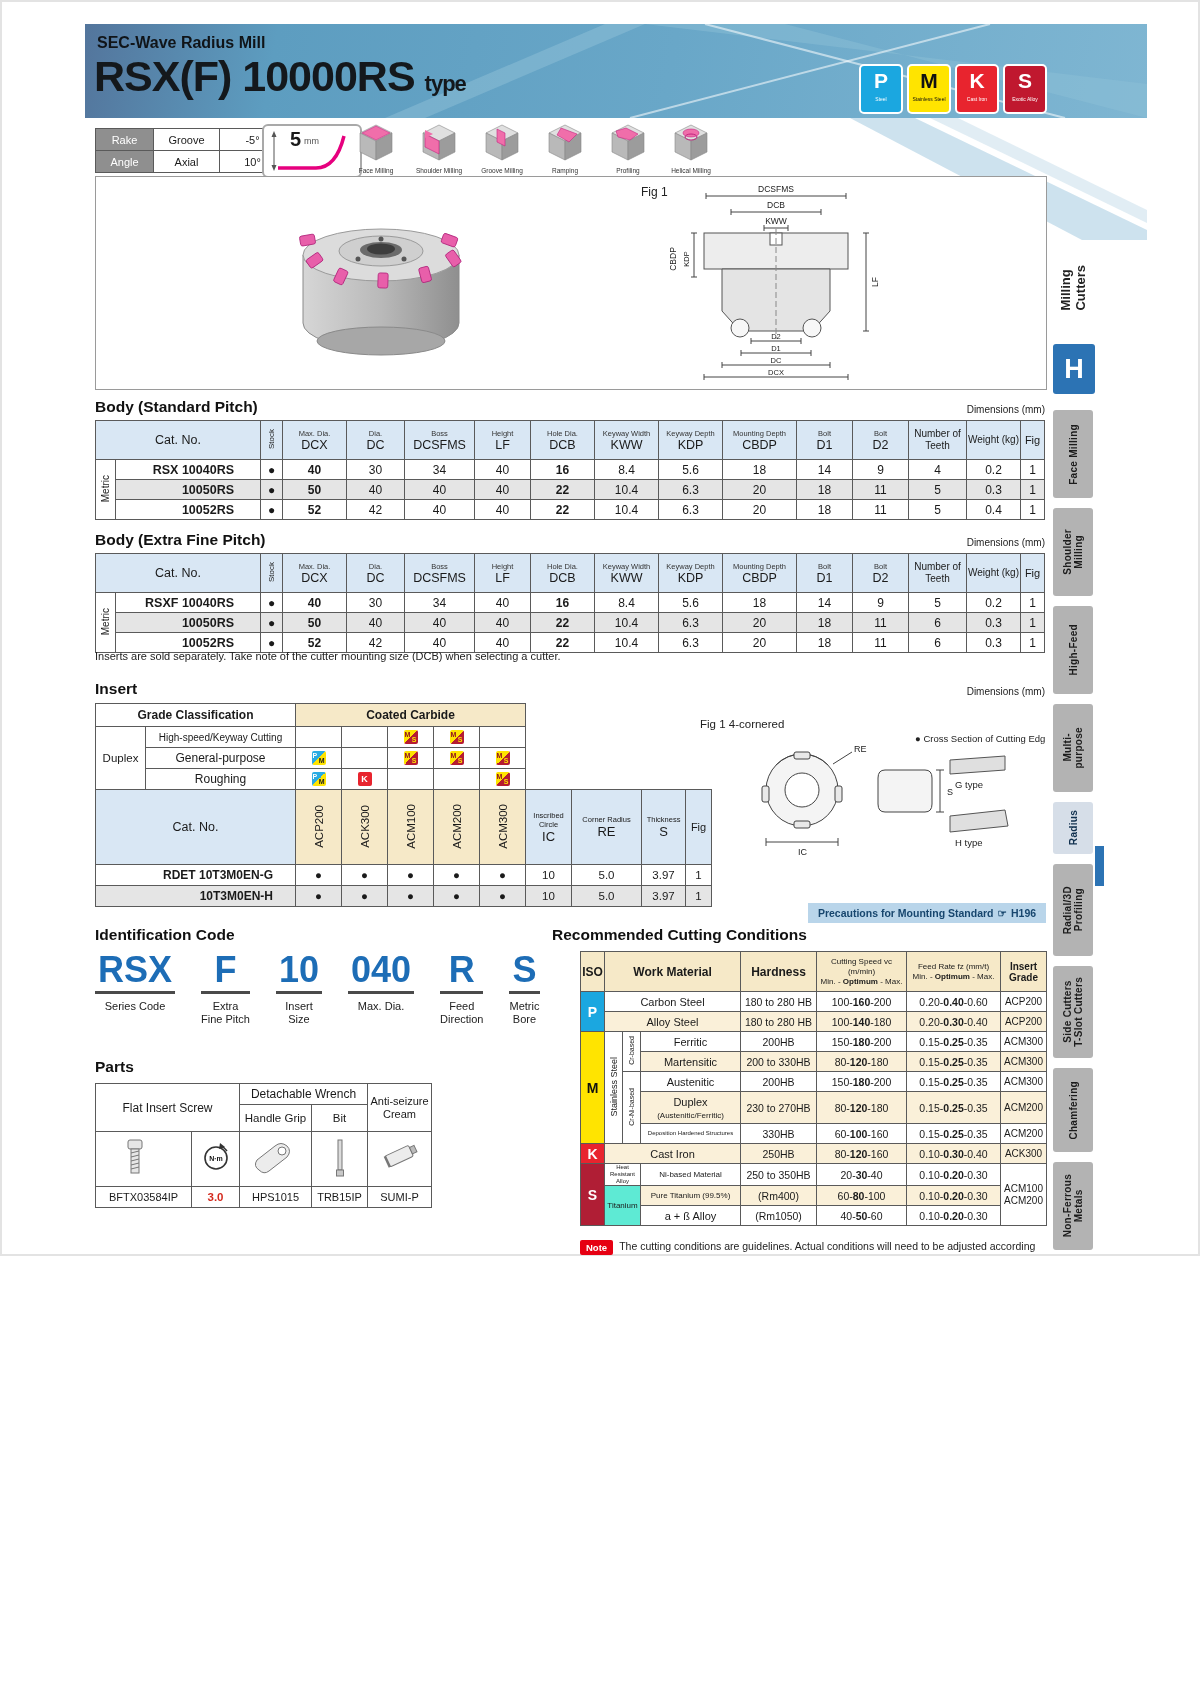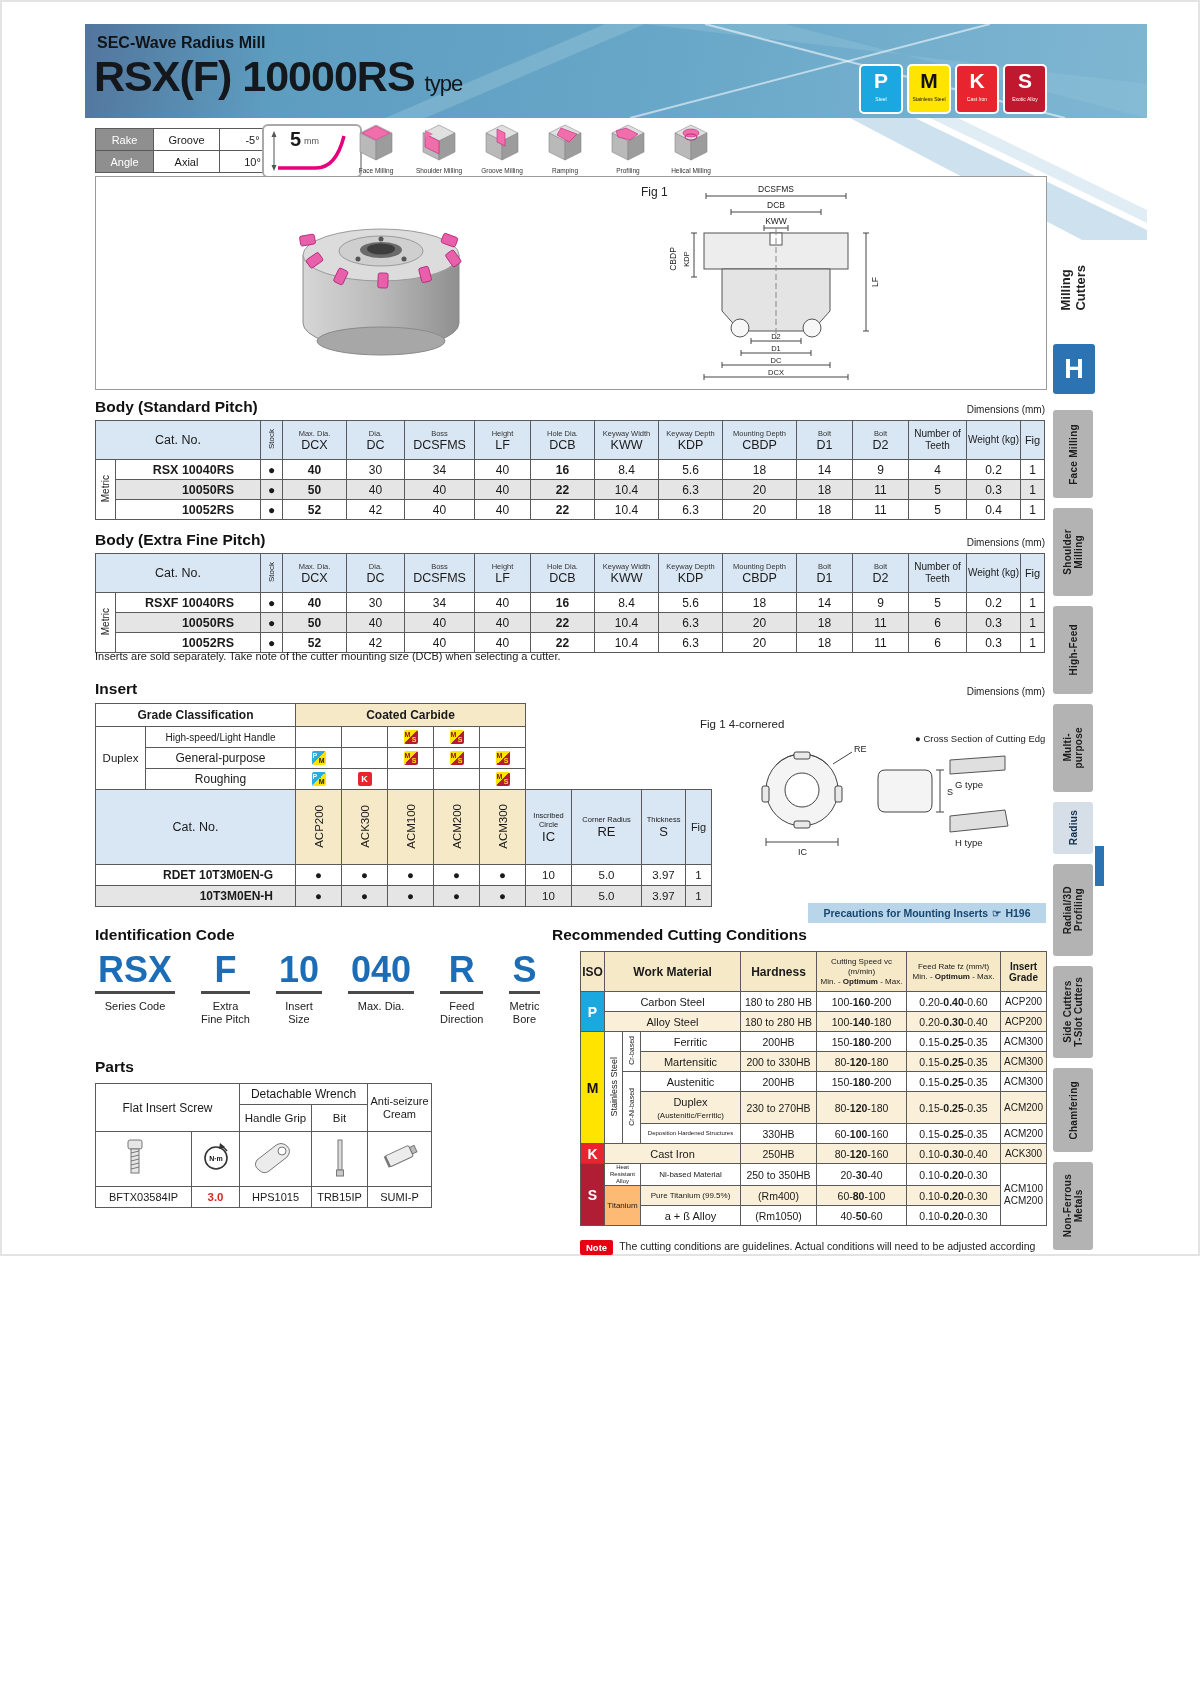--- a/index.html
+++ b/index.html
@@ -15,21 +15,21 @@
   .hdr{background:#d9e7f4;}
   .tan{background:#f6e9c8;}
   .shade{background:#e5e5e5;}
   .tanrow{background:#faf0d9;}
   .b{font-weight:bold;}
   
   #banner{left:85px;top:24px;width:1062px;height:94px;
           background:linear-gradient(100deg,#53759c 0%,#5d9dc0 18%,#69a7c8 55%,#7fb6d2 100%);}
   #banner .series{position:absolute;left:12px;top:10px;font-size:16px;font-weight:bold;color:#101418;}
   #banner .title{position:absolute;left:9px;top:28px;font-size:43px;font-weight:bold;color:#14181c;letter-spacing:-1px;}
-  #banner .suffix{font-size:22px;font-weight:normal;margin-left:10px;}
+  #banner .suffix{font-size:22px;font-weight:bold;margin-left:10px;}
   #badges{position:absolute;right:100px;top:40px;display:flex;gap:4px;}
   .badge{width:40px;height:46px;border-radius:5px;border:2px solid #fff;position:relative;}
   .badge .bl{display:block;text-align:center;font-size:21px;font-weight:bold;line-height:30px;}
   .badge .bt{display:block;text-align:center;font-size:5px;line-height:6px;}
   
   #angle-table{left:95px;top:128px;width:190px;font-size:11px;}
   #angle-table td{height:21px;}
   #angle-table .g{background:#8f8f8f;color:#fff;}
   #depth-badge{left:262px;top:124px;width:96px;height:50px;border:2px solid #a9a9a9;border-radius:6px;background:#fff;}
   #depth-badge .dv{position:absolute;left:26px;top:2px;font-size:20px;font-weight:bold;}
@@ -575,21 +575,21 @@
         <col style="width:26px">
       </colgroup>
       <tbody>
         <tr class="r1">
     <td colspan="2">Grade Classification</td>
     <td colspan="5" class="tan">Coated Carbide</td>
     <td colspan="4" class="noborder"></td>
         </tr>
         <tr>
           <td rowspan="3" style="font-size:11.5px">Duplex</td>
-          <td style="font-size:10px">High-speed/Light Handle</td>
+          <td style="font-size:10px">High-speed/Keyway Cutting</td>
           <td></td>
           <td></td>
           <td><span class="pbadge ms"><i>M</i><em>S</em></span></td>
           <td><span class="pbadge ms"><i>M</i><em>S</em></span></td>
           <td></td>
           <td colspan="4" class="noborder"></td>
         </tr>
         <tr>
           <td style="font-size:12px">General-purpose</td>
           <td><span class="pbadge pm"><i>P</i><em>M</em></span></td>
@@ -684,21 +684,21 @@
       <text x="247" y="83" font-size="9">S</text>
 
       <path d="M250,48 L305,44 L305,58 L250,62 Z" fill="#dfdfdf" stroke="#555"></path>
       <text x="255" y="76" font-size="9.5">G type</text>
       <path d="M250,104 L305,98 L308,114 L250,120 Z" fill="#dfdfdf" stroke="#555"></path>
       <text x="255" y="134" font-size="9.5">H type</text>
     </g>
   </svg>
 
   <div id="precaution" class="abs">
-    <span>Precautions for Mounting Inserts</span>
+    <span>Precautions for Mounting Standard</span>
     <span>☞</span>
     <span style="font-weight:bold">H196</span>
   </div>
 
   <div class="abs sec-title" style="left:95px;top:926px">Identification Code</div>
   <div id="idcode" class="abs">
       <div class="idpart">
         <div class="c">RSX</div>
         <div class="l pre">Series Code</div>
       </div>
@@ -894,21 +894,21 @@
           <td rowspan="3" class="iso" style="background:#b01e35;color:#ffffff">S</td>
           <td colspan="2" class="tiny" style="background:#fff">Heat Resistant Alloy</td>
           <td class="sm">Ni-based Material</td>
           <td>250 to 350HB</td>
       <td>20-<b>30</b>-40</td>
           <td>0.10-<b>0.20</b>-0.30</td>
           <td rowspan="3" class="pre" style="font-size:10px;line-height:12px">ACM100
 ACM200</td>
         </tr>
         <tr class="tanrow">
-          <td colspan="2" rowspan="2" class="sm" style="background:#fdba74">Titanium</td>
+          <td colspan="2" rowspan="2" class="sm" style="background:#5eead4">Titanium</td>
           <td class="sm">Pure Titanium (99.5%)</td>
           <td>(Rm400)</td>
       <td>60-<b>80</b>-100</td>
           <td>0.10-<b>0.20</b>-0.30</td>
         </tr>
         <tr class="">
           <td class="mat">a + ß Alloy</td>
           <td>(Rm1050)</td>
       <td>40-<b>50</b>-60</td>
           <td>0.10-<b>0.20</b>-0.30</td>

